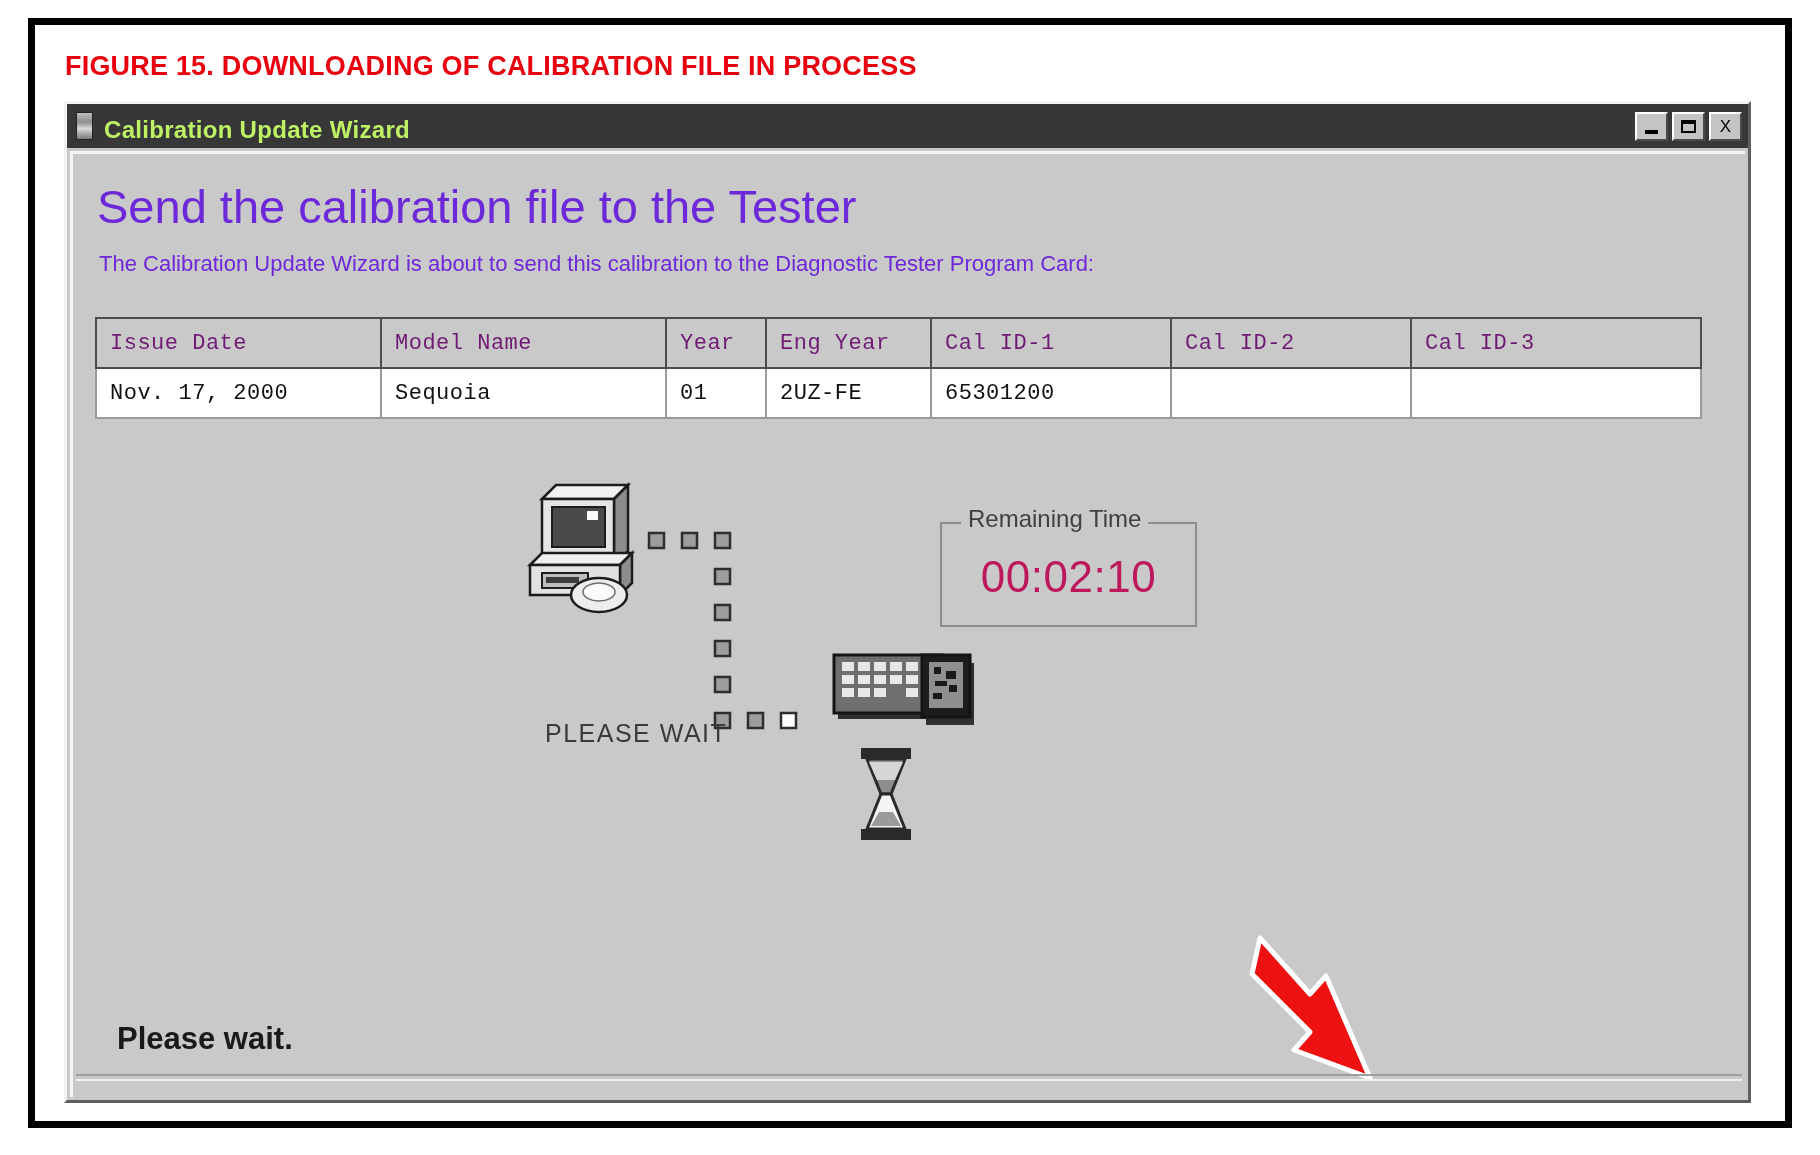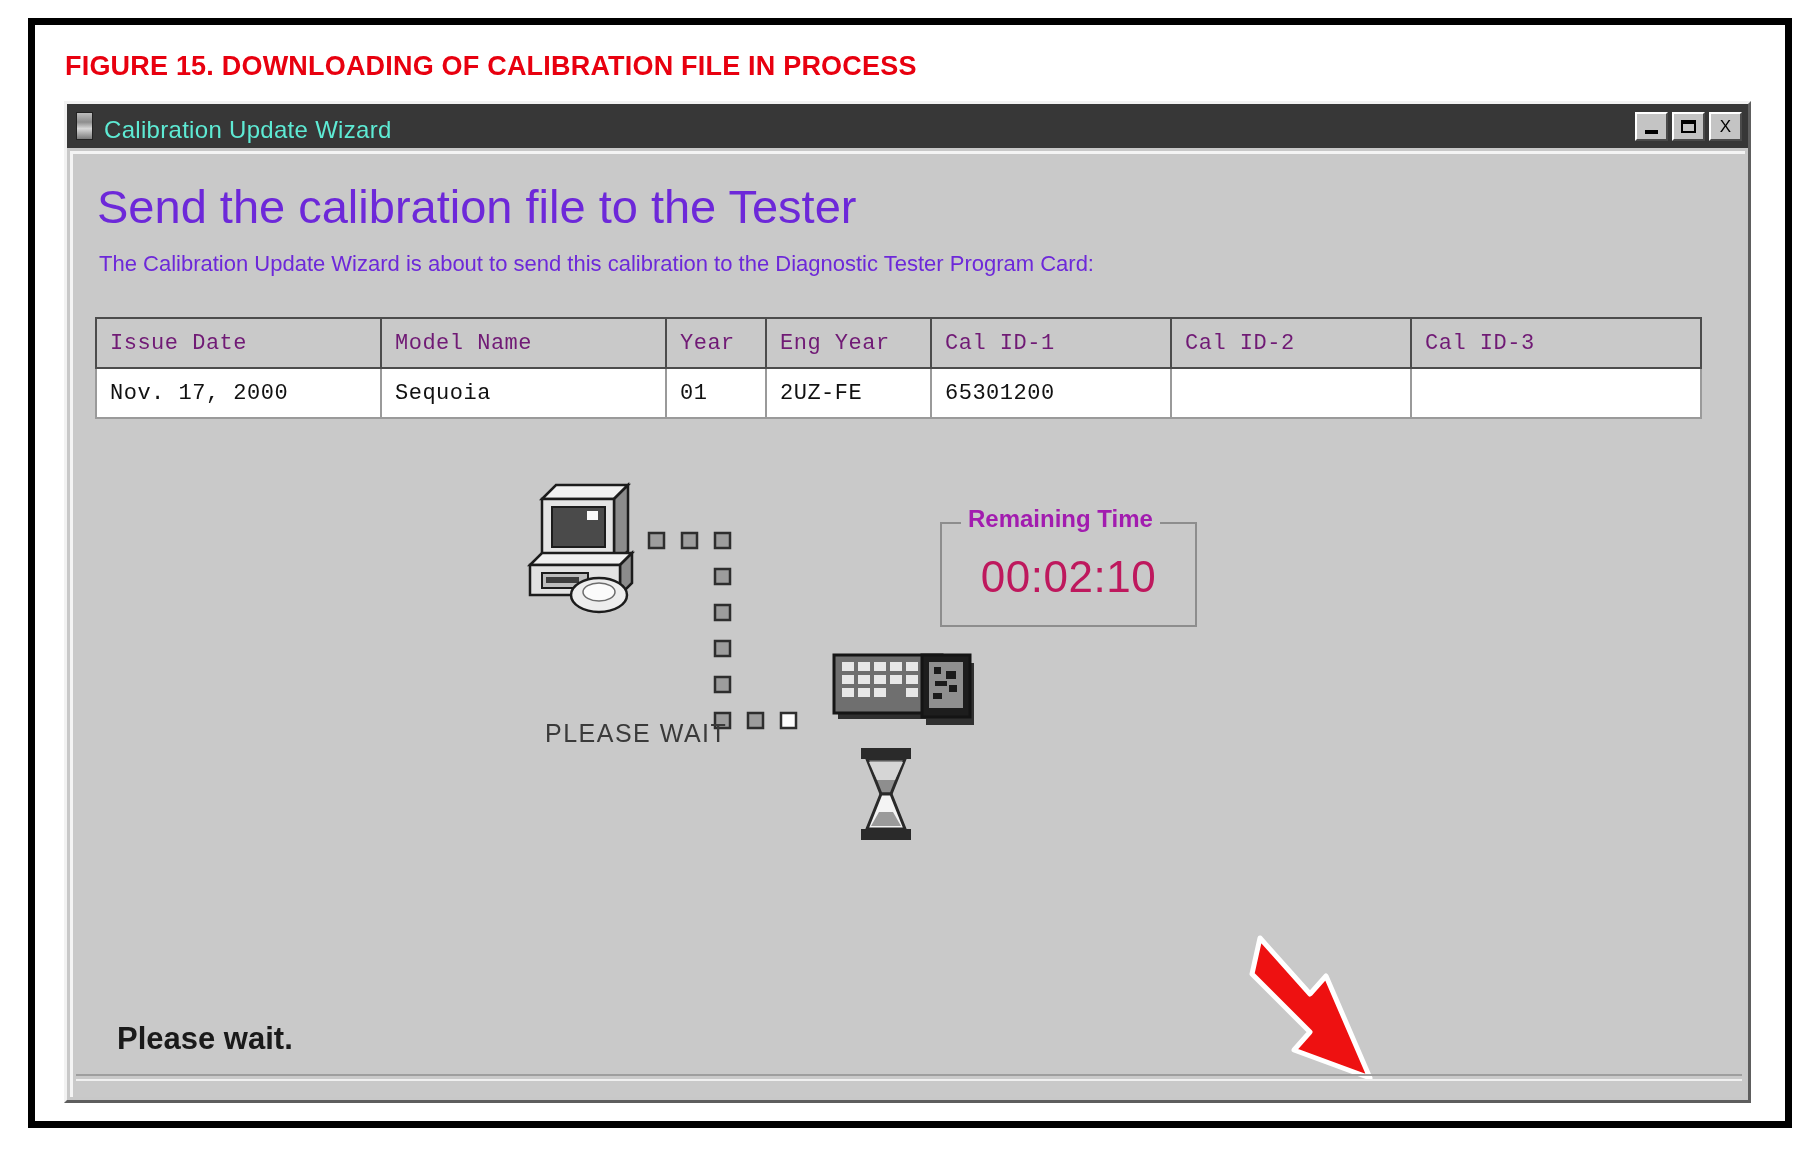--- a/index.html
+++ b/index.html
@@ -63,23 +63,23 @@
   }
   #title-bar-icon {
     width: 15px;
     height: 26px;
     background: linear-gradient(180deg,#bdbdbd 0%,#8e8e8e 35%,#d8d8d8 60%,#7a7a7a 100%);
     border: 1px solid #222;
     margin-right: 11px;
     flex: 0 0 auto;
   }
   #title-bar-text {
-    color: #5eead4;
+    color: #bef264;
     font-size: 24px;
-    font-weight: normal;
+    font-weight: bold;
     letter-spacing: 0.3px;
     white-space: nowrap;
     flex: 1 1 auto;
     margin-top: 7px;
   }
   .win-btn {
     width: 33px;
     height: 29px;
     background: #c4c4c4;
     border-top: 2px solid #ffffff;
@@ -215,22 +215,22 @@
     border-top-color: #8d8d8d;
     box-sizing: border-box;
   }
   #remaining-time-legend {
     position: absolute;
     left: 19px;
     top: -19px;
     background: #c9c9c9;
     padding: 0 7px;
     font-size: 24px;
-    font-weight: bold;
-    color: #a21caf;
+    font-weight: normal;
+    color: #404040;
     white-space: nowrap;
   }
   #remaining-time-value {
     position: absolute;
     left: 0;
     right: 0;
     top: 28px;
     text-align: center;
     font-size: 44px;
     color: #be185d;

